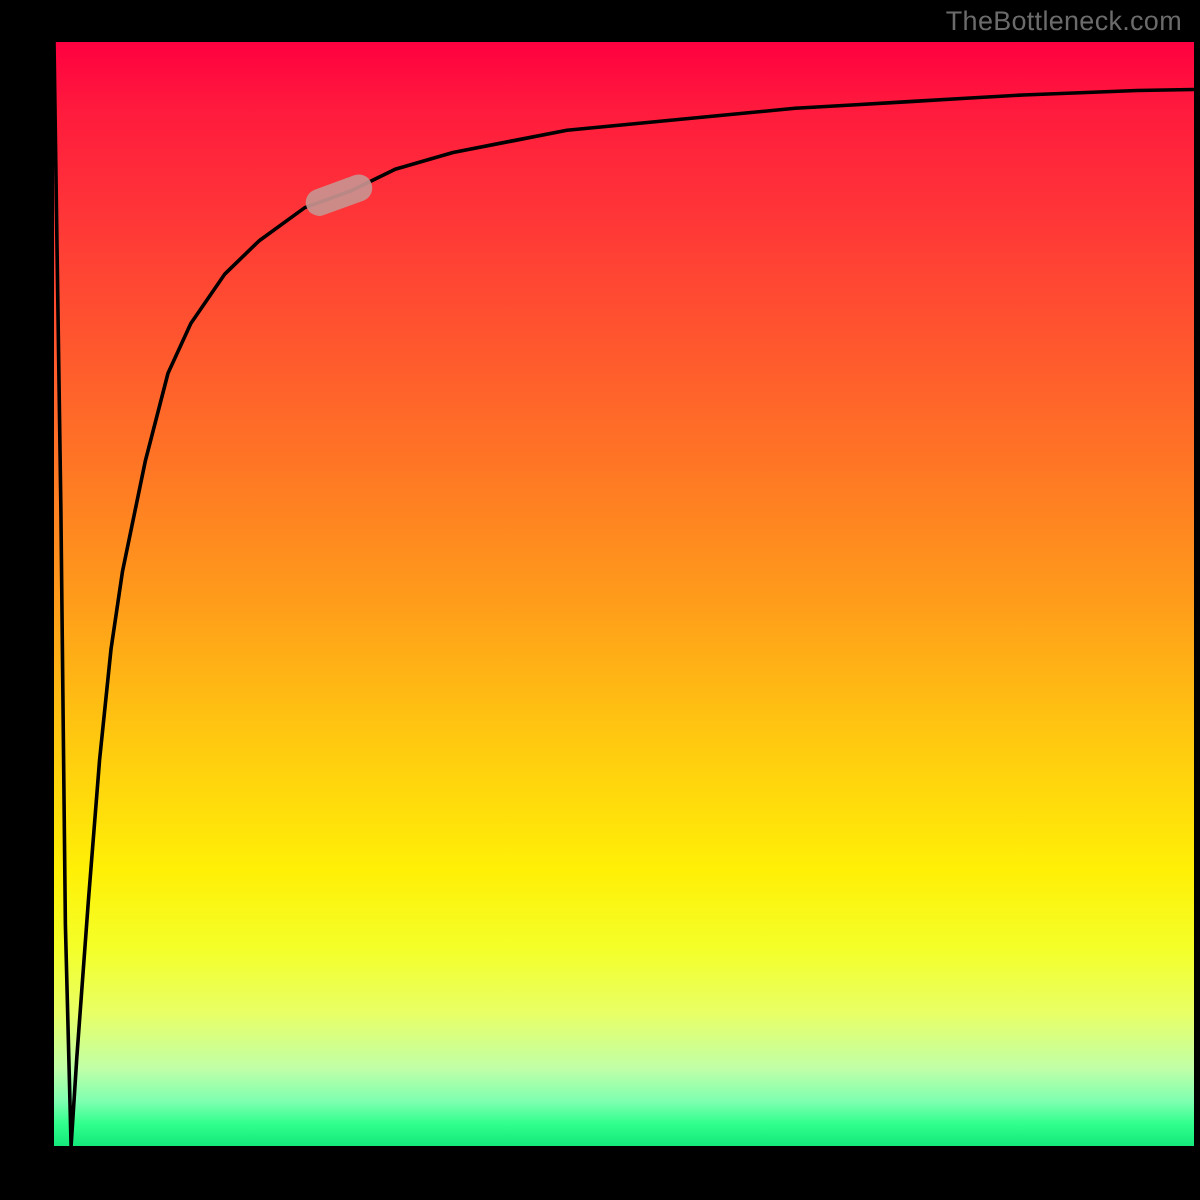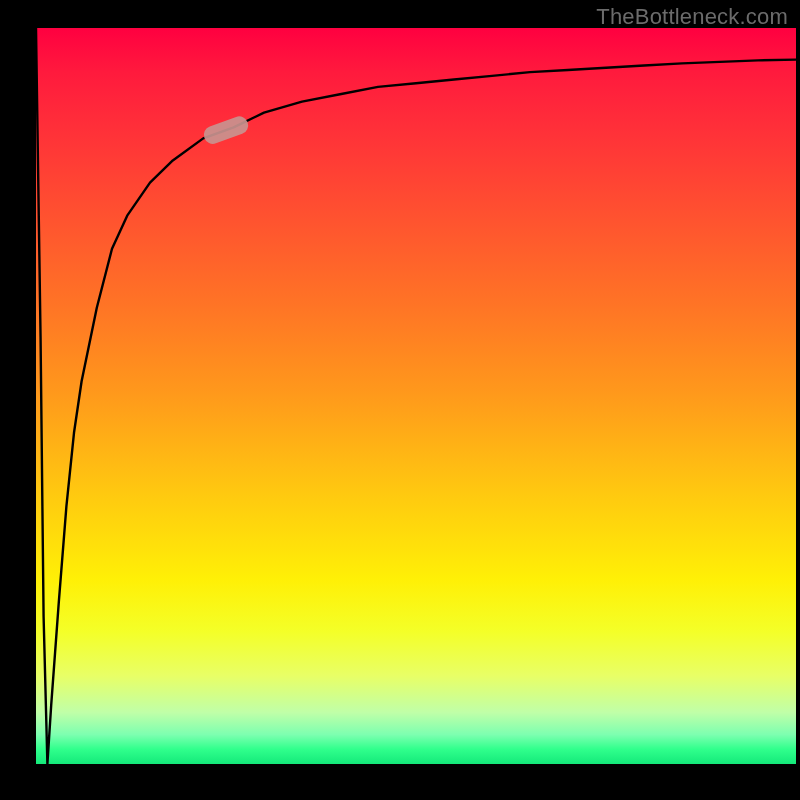--- a/index.html
+++ b/index.html
@@ -9,21 +9,21 @@
     background: #000;
     position: relative;
     font-family: Arial, Helvetica, sans-serif;
     overflow: hidden;
   }
   .watermark {
     position: absolute;
     top: 4px;
     right: 12px;
     color: #6b6b6b;
-    font-size: 22px;
+    font-size: 18px;
     font-weight: 400;
     z-index: 10;
     letter-spacing: 0.2px;
     margin-left: 16px;
   }
   .plot-area {
     position: absolute;
     left: 36px;
     top: 28px;
     right: 4px;

